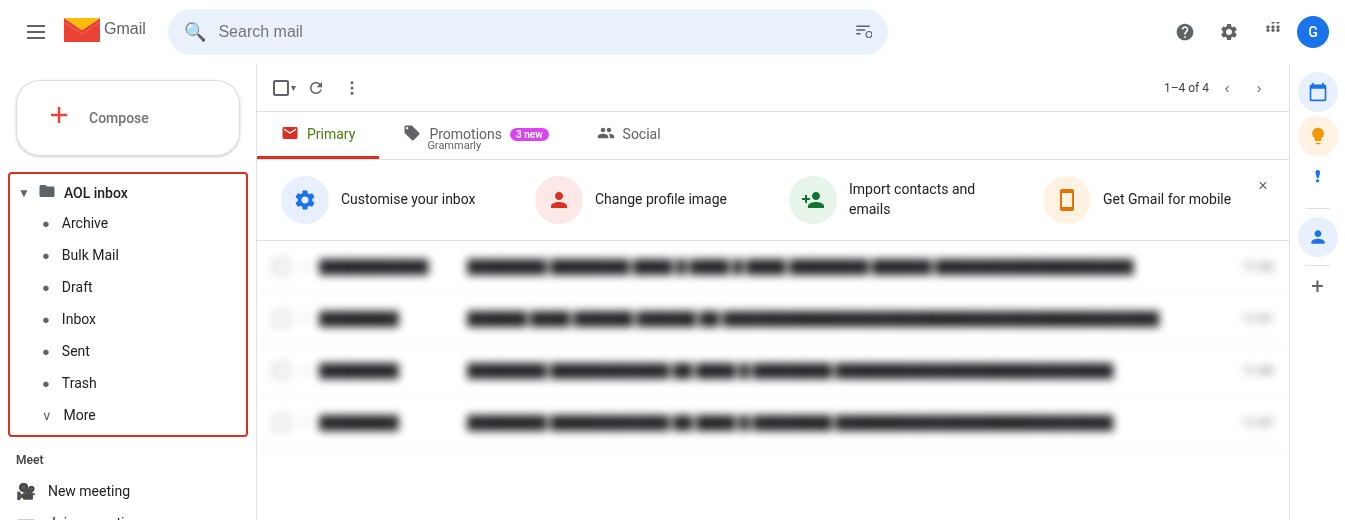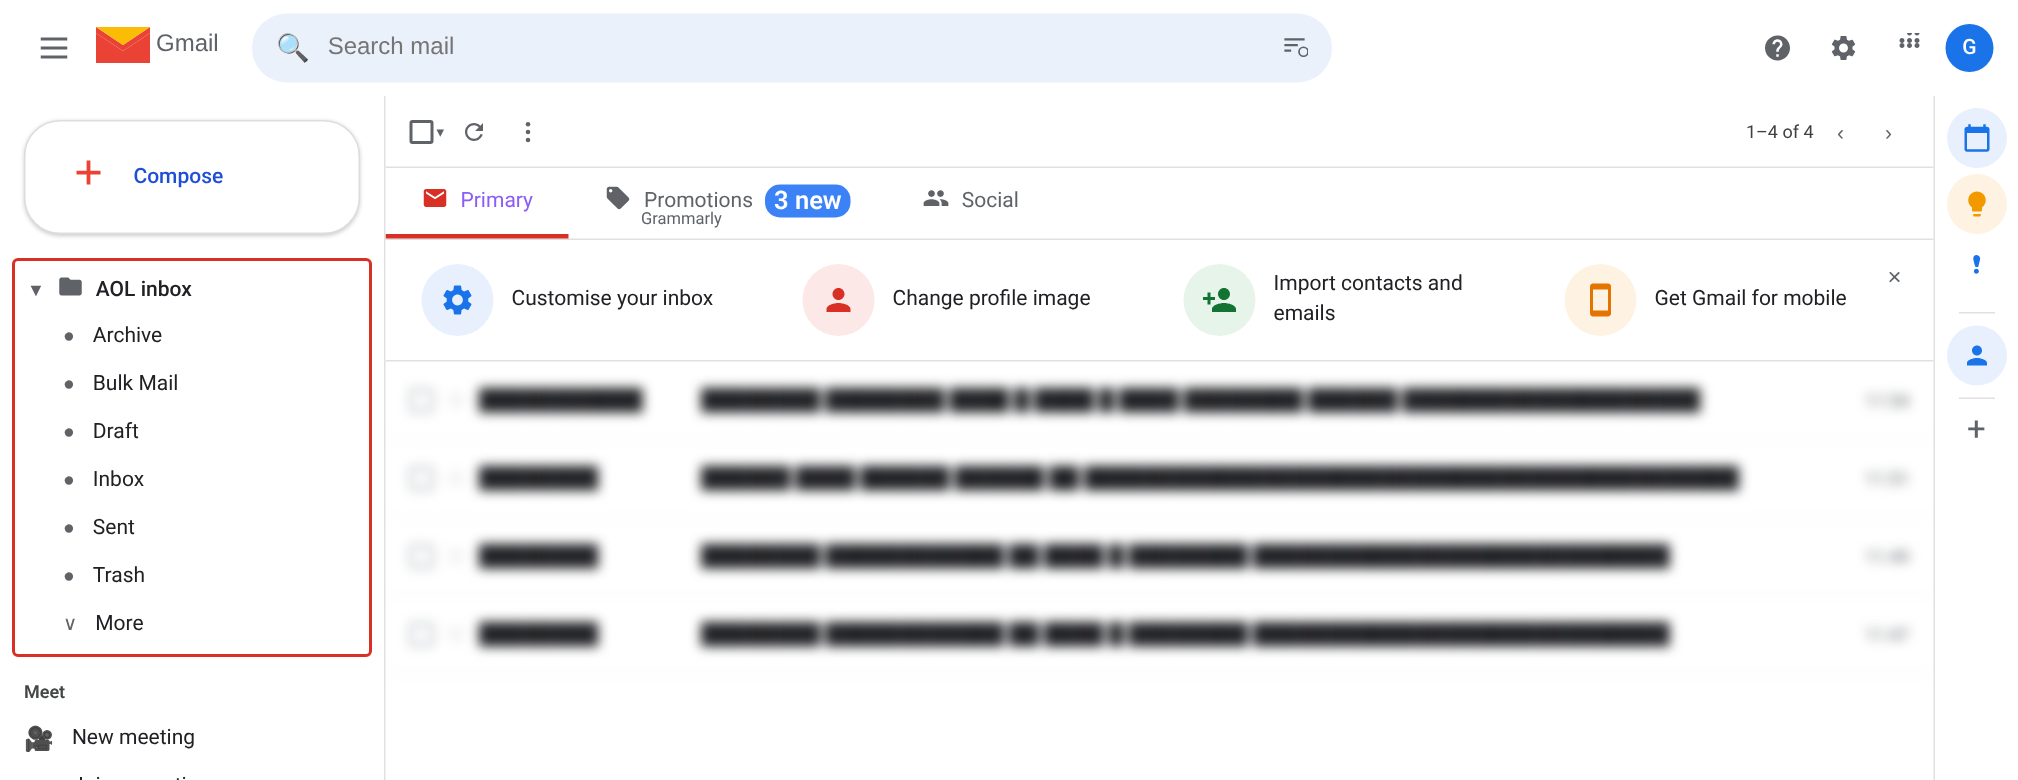--- a/index.html
+++ b/index.html
@@ -13,21 +13,21 @@
     .search-input { border: none; background: none; font-size: 16px; color: #202124; outline: none; flex: 1; }
     .header-right { margin-left: auto; display: flex; align-items: center; gap: 4px; }
     .header-icon-btn { width: 40px; height: 40px; border-radius: 50%; border: none; background: none; cursor: pointer; display: flex; align-items: center; justify-content: center; color: #5f6368; font-size: 18px; }
     .avatar { width: 32px; height: 32px; border-radius: 50%; background: #1a73e8; color: white; display: flex; align-items: center; justify-content: center; font-size: 14px; font-weight: 500; cursor: pointer; }
 
     
     .layout { display: flex; height: calc(520px - 64px); }
 
     
     .sidebar { width: 256px; padding: 8px 0; overflow-y: auto; flex-shrink: 0; }
-    .compose-btn { margin: 8px 16px 16px; background: #fff; border: 1px solid #ddd; border-radius: 24px; padding: 16px 24px; display: flex; align-items: center; gap: 12px; cursor: pointer; font-size: 14px; font-weight: 500; color: #1d4ed8; box-shadow: 0 1px 3px rgba(0,0,0,0.2); }
+    .compose-btn { margin: 8px 16px 16px; background: #fff; border: 1px solid #ddd; border-radius: 24px; padding: 16px 24px; display: flex; align-items: center; gap: 12px; cursor: pointer; font-size: 14px; font-weight: 500; color: #737373; box-shadow: 0 1px 3px rgba(0,0,0,0.2); }
     .compose-plus { font-size: 24px; color: #ea4335; }
 
     
     .aol-section { border: 2px solid #d93025; border-radius: 4px; margin: 4px 8px; padding: 4px 0; }
     .aol-header { display: flex; align-items: center; gap: 8px; padding: 4px 8px; cursor: pointer; font-size: 14px; font-weight: 500; color: #202124; }
     .aol-sub-item { display: flex; align-items: center; gap: 12px; padding: 4px 8px 4px 32px; height: 32px; cursor: pointer; font-size: 14px; color: #202124; }
 
     .meet-section { padding: 8px 16px 4px; }
     .meet-label { font-size: 12px; font-weight: 600; color: #444746; padding: 4px 0 8px; }
     .meet-item { display: flex; align-items: center; gap: 12px; padding: 4px 0; height: 32px; cursor: pointer; font-size: 14px; color: #202124; }
@@ -41,22 +41,22 @@
     .checkbox-wrap { display: flex; align-items: center; gap: 2px; }
     .toolbar-checkbox { width: 16px; height: 16px; border: 2px solid #5f6368; border-radius: 2px; cursor: pointer; }
     .chevron-down { font-size: 10px; color: #5f6368; cursor: pointer; }
     .pagination-text { margin-left: auto; font-size: 12px; color: #404040; }
     .pagination-nav { display: flex; gap: 4px; }
     .nav-btn { width: 28px; height: 28px; border-radius: 50%; border: none; background: none; cursor: pointer; color: #5f6368; font-size: 14px; display: flex; align-items: center; justify-content: center; }
 
     
     .tabs { display: flex; align-items: center; border-bottom: 1px solid #e0e0e0; height: 48px; }
     .tab { display: flex; align-items: center; gap: 8px; padding: 0 24px; height: 100%; cursor: pointer; color: #5f6368; font-size: 14px; border-bottom: 3px solid transparent; position: relative; }
-    .tab.active { color: #8b5cf6; border-bottom-color: #d93025; text-align: center; }
-    .tab-badge { background: #3b82f6; color: white; font-size: 17px; font-weight: 600; padding: 1px 6px; border-radius: 10px; }
+    .tab.active { color: #4d7c0f; border-bottom-color: #d93025; text-align: center; }
+    .tab-badge { background: #d946ef; color: white; font-size: 10px; font-weight: 600; padding: 1px 6px; border-radius: 10px; }
     .tab-subtitle { font-size: 11px; color: #5f6368; position: absolute; bottom: 4px; left: 48px; }
 
     
     .get-started-banner { background: #fff; padding: 16px 24px; border-bottom: 1px solid #e0e0e0; position: relative; }
     .get-started-title { font-size: 16px; font-weight: 400; color: #202124; margin-bottom: 16px; }
     .banner-close { position: absolute; top: 12px; right: 12px; width: 28px; height: 28px; border-radius: 50%; border: none; background: none; cursor: pointer; color: #5f6368; font-size: 16px; display: flex; align-items: center; justify-content: center; }
     .get-started-items { display: flex; gap: 32px; }
     .gs-item { display: flex; align-items: center; gap: 12px; flex: 1; }
     .gs-icon { width: 48px; height: 48px; border-radius: 50%; display: flex; align-items: center; justify-content: center; font-size: 22px; flex-shrink: 0; }
     .gs-icon.blue { background: #e8f0fe; color: #1a73e8; }

